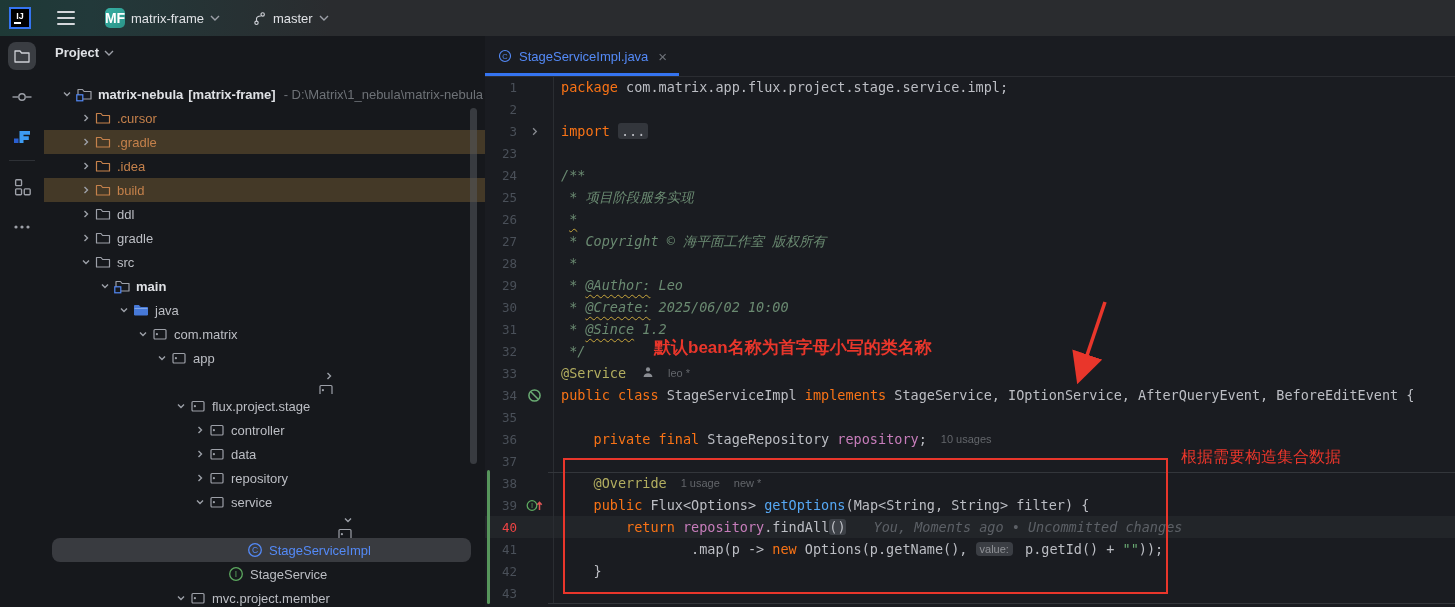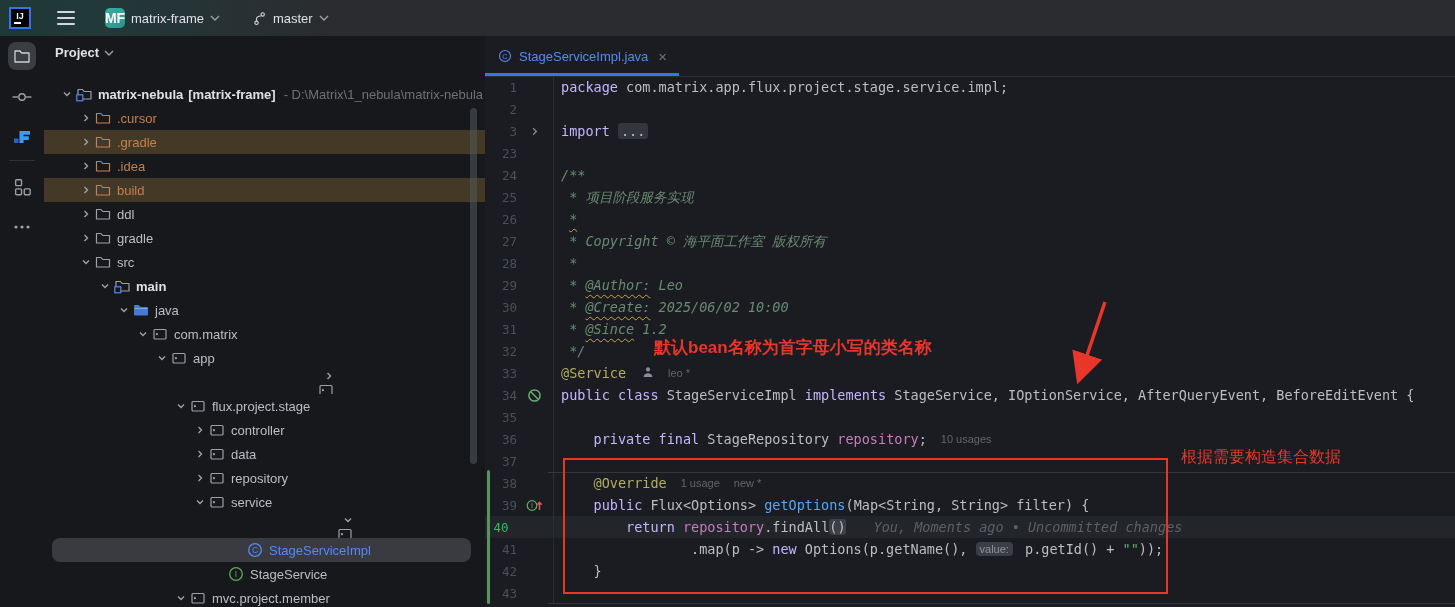--- a/index.html
+++ b/index.html
@@ -50,24 +50,24 @@
   #tabbar{position:absolute;left:0;top:0;width:970px;height:40px;border-bottom:1px solid #2B2D32;
     display:flex;align-items:stretch;background:#1A1C21;}
   .tab{position:relative;display:flex;align-items:center;gap:7px;padding:0 12px 0 13px;font-size:13px;color:#548AF7;}
   .tab::after{content:"";position:absolute;left:0;right:0;bottom:0;height:3px;background:#3574F0;}
   .tab-close{color:#6F737A;font-size:15px;line-height:1;margin-left:3px;}
   #code{position:absolute;left:0;top:40px;width:970px;}
   .crow{display:flex;height:22px;}
   .crow.caret{background:#222529;}
   .gutter{width:68px;flex:none;display:flex;align-items:center;border-right:1px solid #2A2D32;}
   .ln{width:32px;text-align:right;font:12.5px "DejaVu Sans Mono",monospace;color:#4A5059;flex:none;}
-  .crow.caret .ln{color:#22c55e;text-align:center;}
+  .crow.caret .ln{color:#ef4444;}
   .gslot{width:34px;flex:none;display:flex;align-items:center;justify-content:center;}
   pre.codeline{margin:0;padding-left:7px;font:13.5px/22px "DejaVu Sans Mono",monospace;color:#BCBEC4;}
-  .tk-kw{color:#c4b5fd;text-align:right;}
+  .tk-kw{color:#f97316;text-align:right;}
   .tk-txt{color:#BCBEC4;}
   .tk-ann{color:#B3AE60;}
   .tk-cmt{color:#6A8A71;font-style:italic;}
   .tk-cmtw{color:#6A8A71;font-style:italic;text-decoration:underline wavy #C8A63C 1px;text-underline-offset:4px;}
   .tk-mth{color:#56A8F5;}
   .tk-fld{color:#C77DBB;}
   .tk-str{color:#6AAB73;}
   .tk-phl{color:#BCBEC4;background:#3C4046;border-radius:3px;}
   .tk-fold{color:#BCBEC4;background:#33363C;border-radius:3px;padding:0 3px;}
   .tk-hint{font:11px "Liberation Sans",sans-serif;color:#63666B;margin-left:14px;vertical-align:1.5px;}

